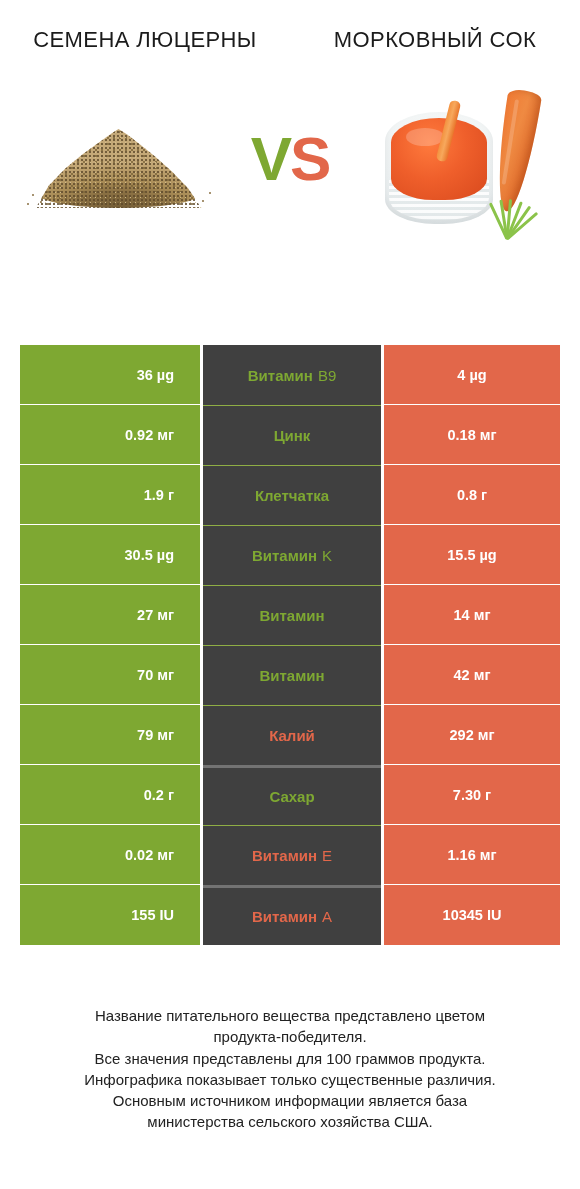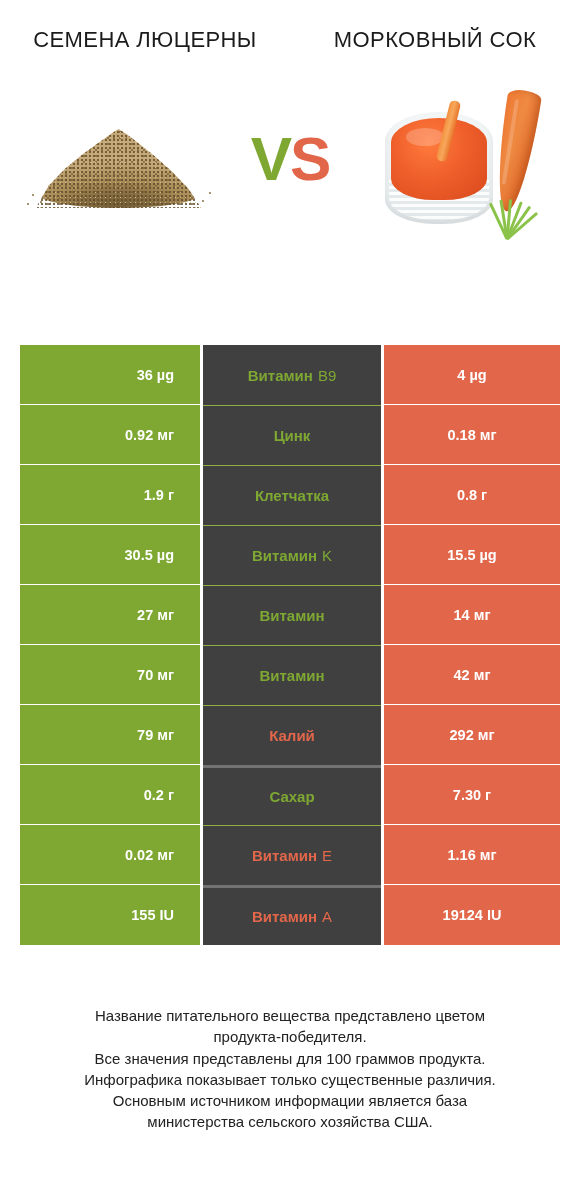--- a/index.html
+++ b/index.html
@@ -271,21 +271,21 @@
       </div>
       <div class="cell-right">1.16 мг</div>
     </div>
 
     <div class="row">
       <div class="cell-left">155 IU</div>
       <div class="cell-mid sep-orange">
         <span class="lbl-orange">Витамин</span>
           <span class="unit lbl-orange">A</span>
       </div>
-      <div class="cell-right">19124 IU</div>
+      <div class="cell-right">10345 IU</div>
     </div>
 
   </div>
 
   <div class="footer">
     <p>Название питательного вещества представлено цветом</p>
     <p>продукта-победителя.</p>
     <p>Все значения представлены для 100 граммов продукта.</p>
     <p>Инфографика показывает только существенные различия.</p>
     <p>Основным источником информации является база</p>

